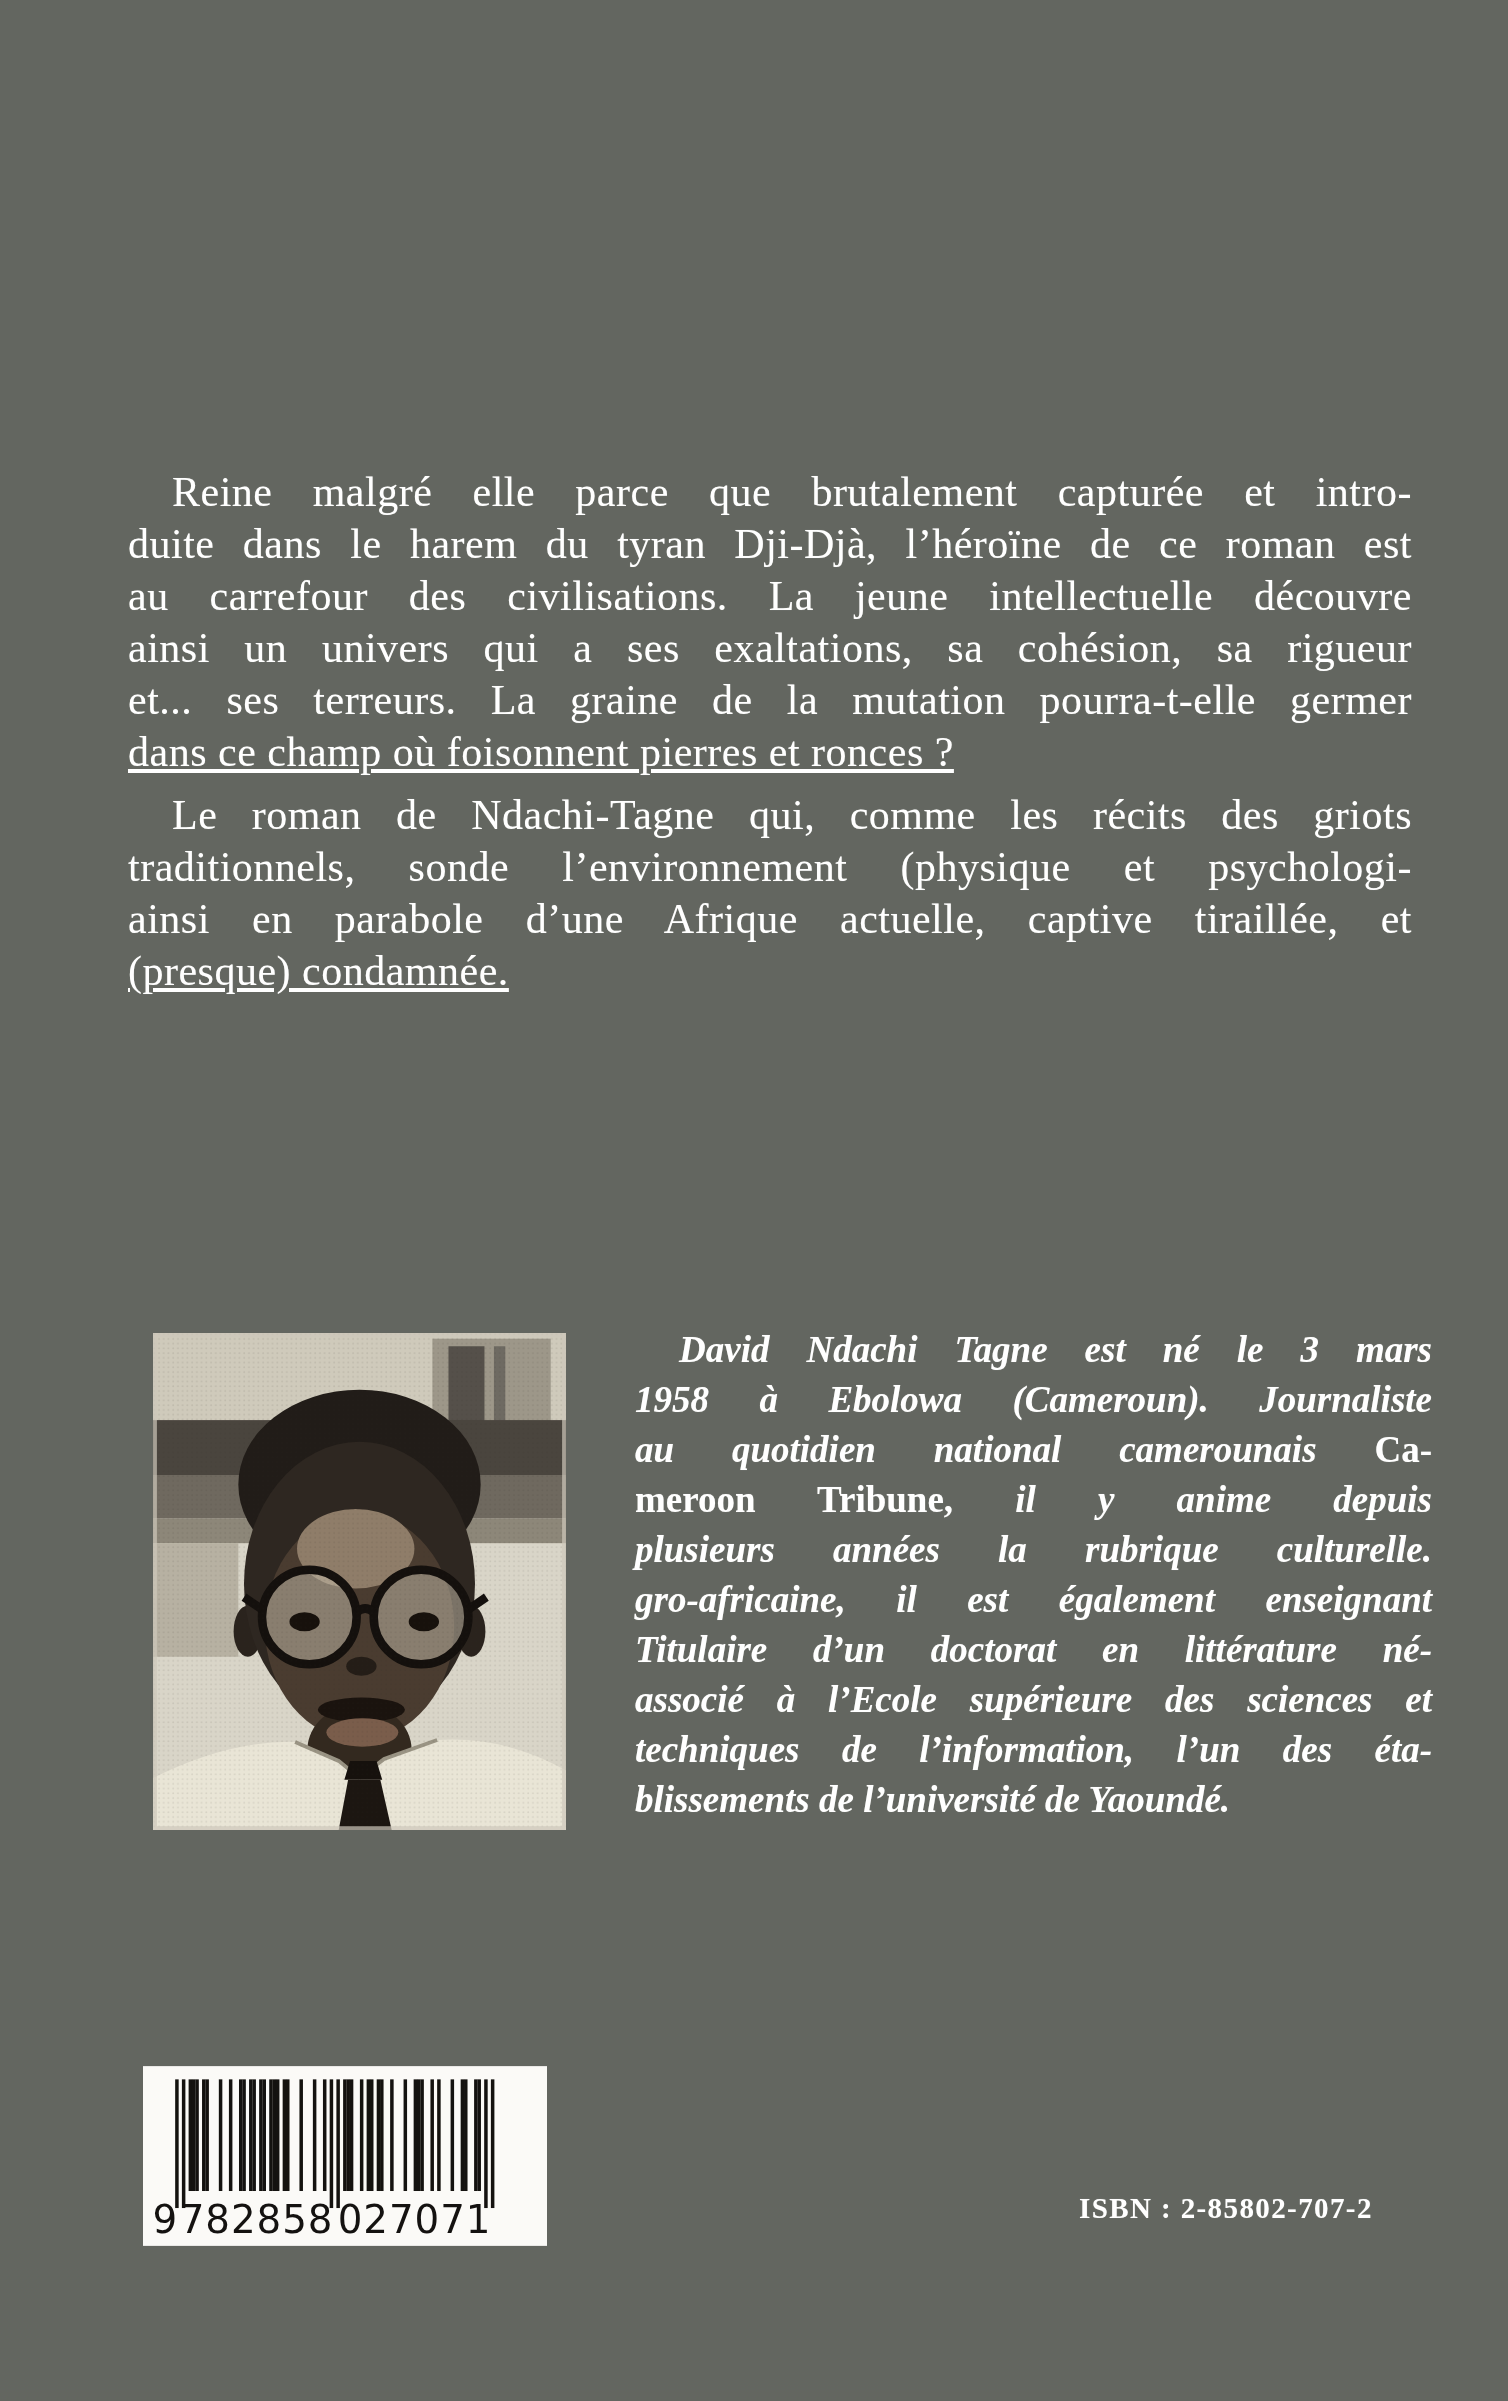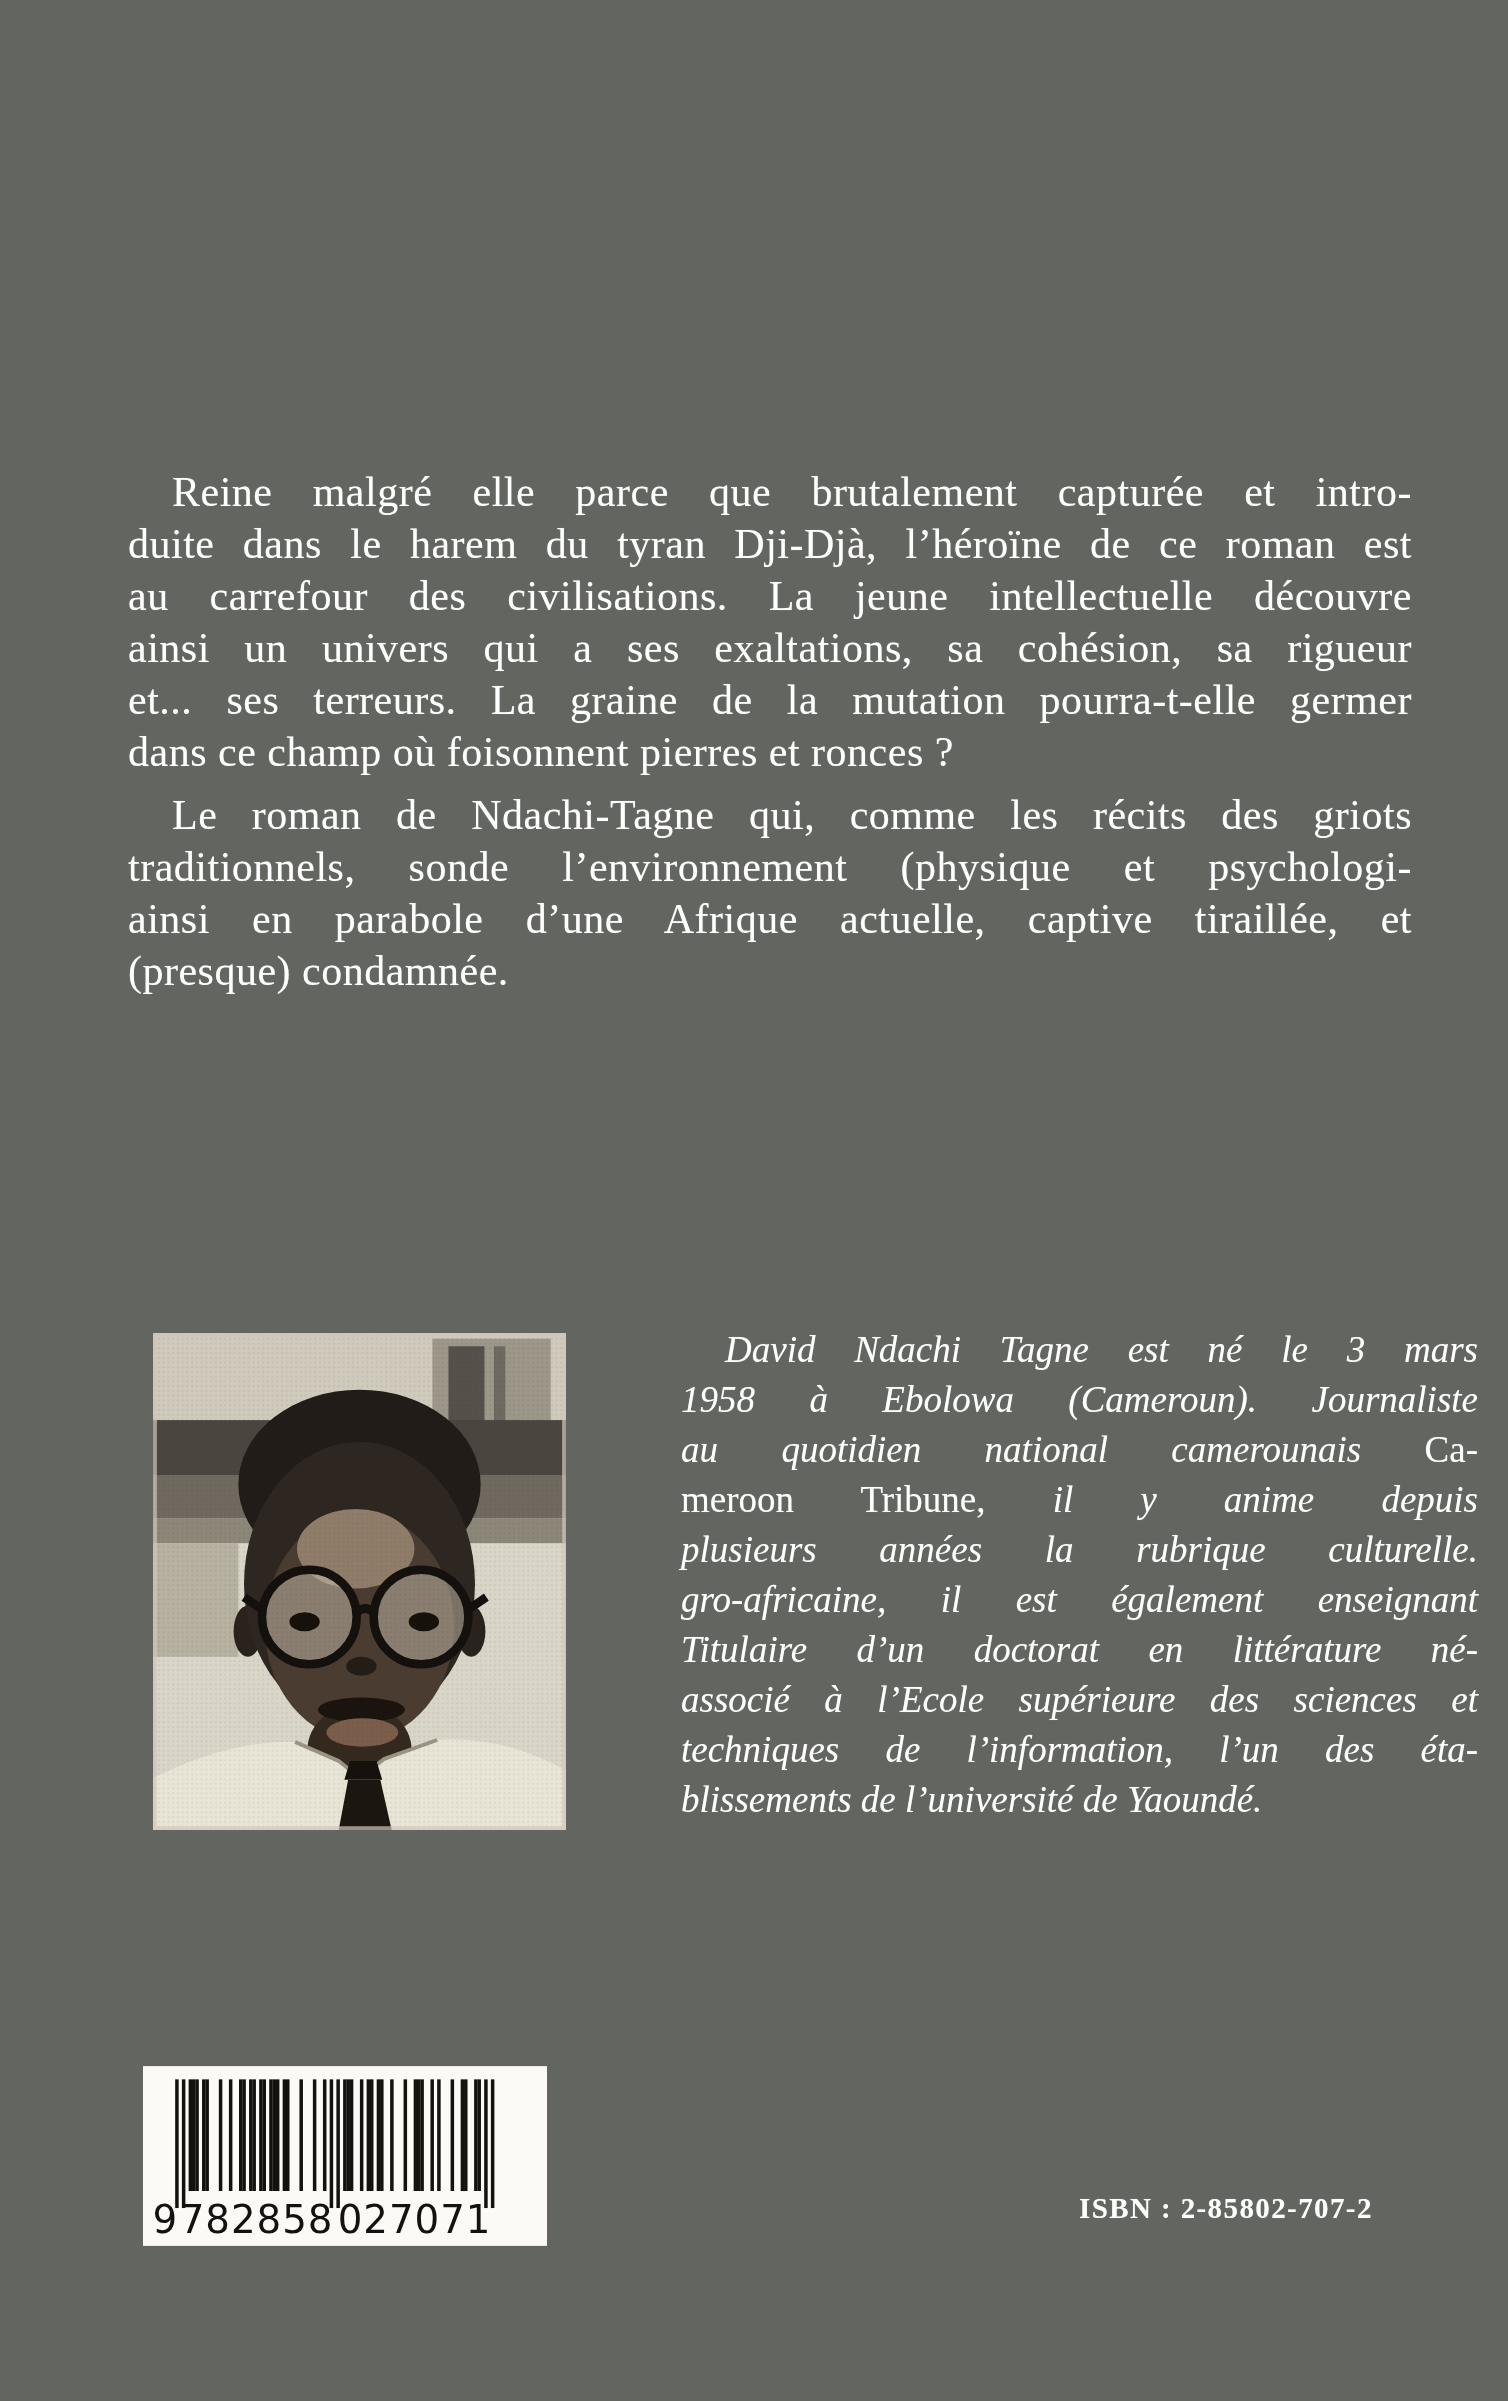--- a/index.html
+++ b/index.html
@@ -12,27 +12,27 @@
     overflow:hidden;
   }
   
   .synopsis{position:absolute;left:128px;top:466px;width:1284px;}
   .synopsis .line{
     font-size:42px;line-height:52px;
     text-align:justify;text-align-last:justify;text-justify:inter-word;
     letter-spacing:0.5px;
     text-shadow:0 0 0.9px rgba(243,242,236,.4);
   }
-  .synopsis .line.last{text-align-last:left;}
+  .synopsis .line.last{text-align-last:left;text-decoration:underline;}
   .indent{text-indent:44px;}
   .para2{margin-top:11.4px;}
   
   .author{position:absolute;left:153px;top:1325px;width:1295px;height:511px;}
   .photo{position:absolute;left:0;top:7.6px;width:413px;height:497px;display:block;}
-  .bio{position:absolute;left:528px;top:0;width:797px;}
+  .bio{position:absolute;left:482px;top:0;width:797px;font-weight:bold;}
   .bio .line{
     font-size:37px;line-height:50px;font-style:italic;
     text-align:justify;text-align-last:justify;text-justify:inter-word;
     text-shadow:0 0 0.9px rgba(243,242,236,.4);
   }
   .bio .line.last{text-align-last:left;}
   .bio .rm{font-style:normal;}
   
   .barcode{position:absolute;left:143px;top:2066px;width:404px;height:180px;display:block;}
   .bc-bg{fill:#fbfaf7;}

